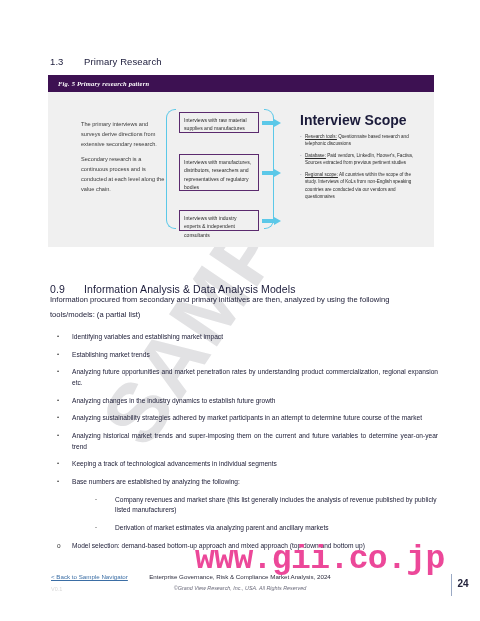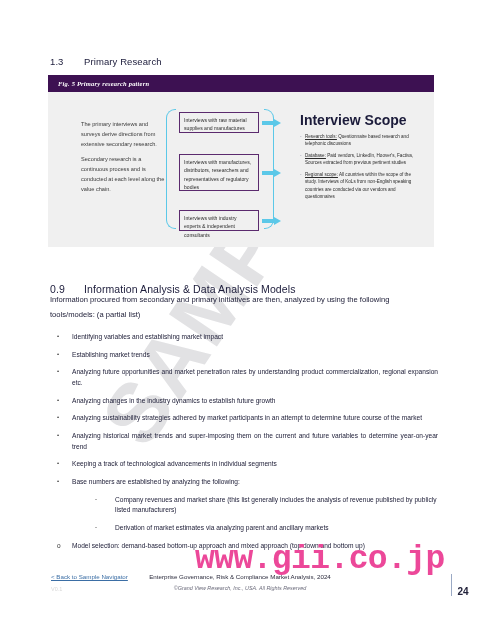--- a/index.html
+++ b/index.html
@@ -295,21 +295,20 @@
   .pagenum {
     position: absolute;
     right: 8px;
     top: 578px;
     width: 18px;
     text-align: center;
     font-size: 10px;
     font-weight: bold;
     color: #22223b;
     z-index: 6;
-    margin-top: 8px;
   }
   .pagerule {
     position: absolute;
     right: 28px;
     top: 574px;
     width: 1px;
     height: 22px;
     background: #9aa9c4;
     z-index: 5;
   }

